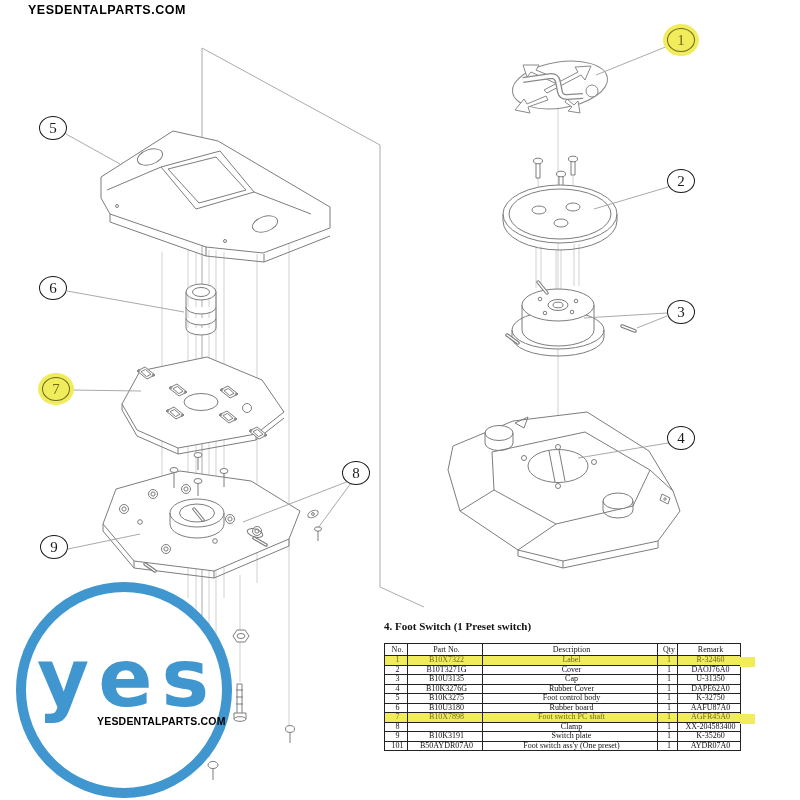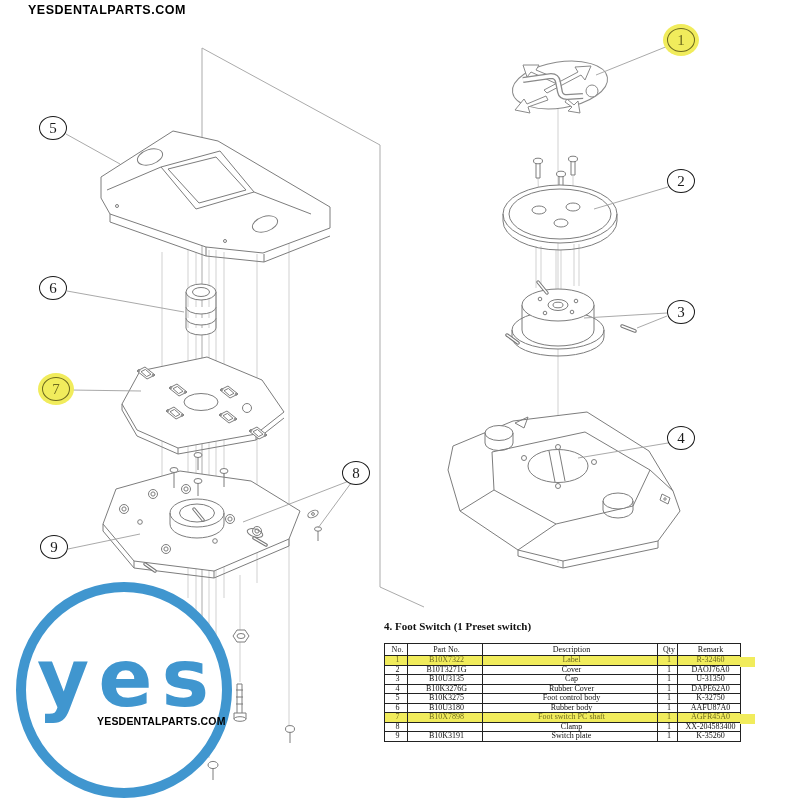--- a/index.html
+++ b/index.html
@@ -336,21 +336,21 @@
         <tr>
           <td>5</td>
           <td>B10K3275</td>
           <td>Foot control body</td>
           <td>1</td>
           <td>K-32750</td>
         </tr>
         <tr>
           <td>6</td>
           <td>B10U3180</td>
-          <td>Rubber body</td>
+          <td>Rubber board</td>
           <td>1</td>
           <td>AAFU87A0</td>
         </tr>
         <tr class="hl">
           <td>7</td>
           <td>B10X7898</td>
           <td>Foot switch PC shaft</td>
           <td>1</td>
           <td>AGFR45A0</td>
         </tr>
@@ -360,20 +360,27 @@
           <td>Clamp</td>
           <td>1</td>
           <td>XX-204583400</td>
         </tr>
         <tr>
           <td>9</td>
           <td>B10K3191</td>
           <td>Switch plate</td>
           <td>1</td>
           <td>K-35260</td>
+        </tr>
+        <tr>
+          <td>101</td>
+          <td>B50AYDR07A0</td>
+          <td>Foot switch ass'y (One preset)</td>
+          <td>1</td>
+          <td>AYDR07A0</td>
         </tr>
       </tbody>
   </table>
   <div class="hl-overshoot" style="top:657px"></div>
   <div class="hl-overshoot" style="top:714px"></div>
 
   <div class="logo">
     <svg width="224" height="219" viewBox="0 0 224 219">
       <circle cx="111" cy="109" r="103" fill="#fff" stroke="#4096cf" stroke-width="10"></circle>
       <text x="24" y="125" style="font-family:'DejaVu Sans',sans-serif;font-weight:bold;font-size:80px;fill:#4096cf;letter-spacing:9px;">yes</text>

